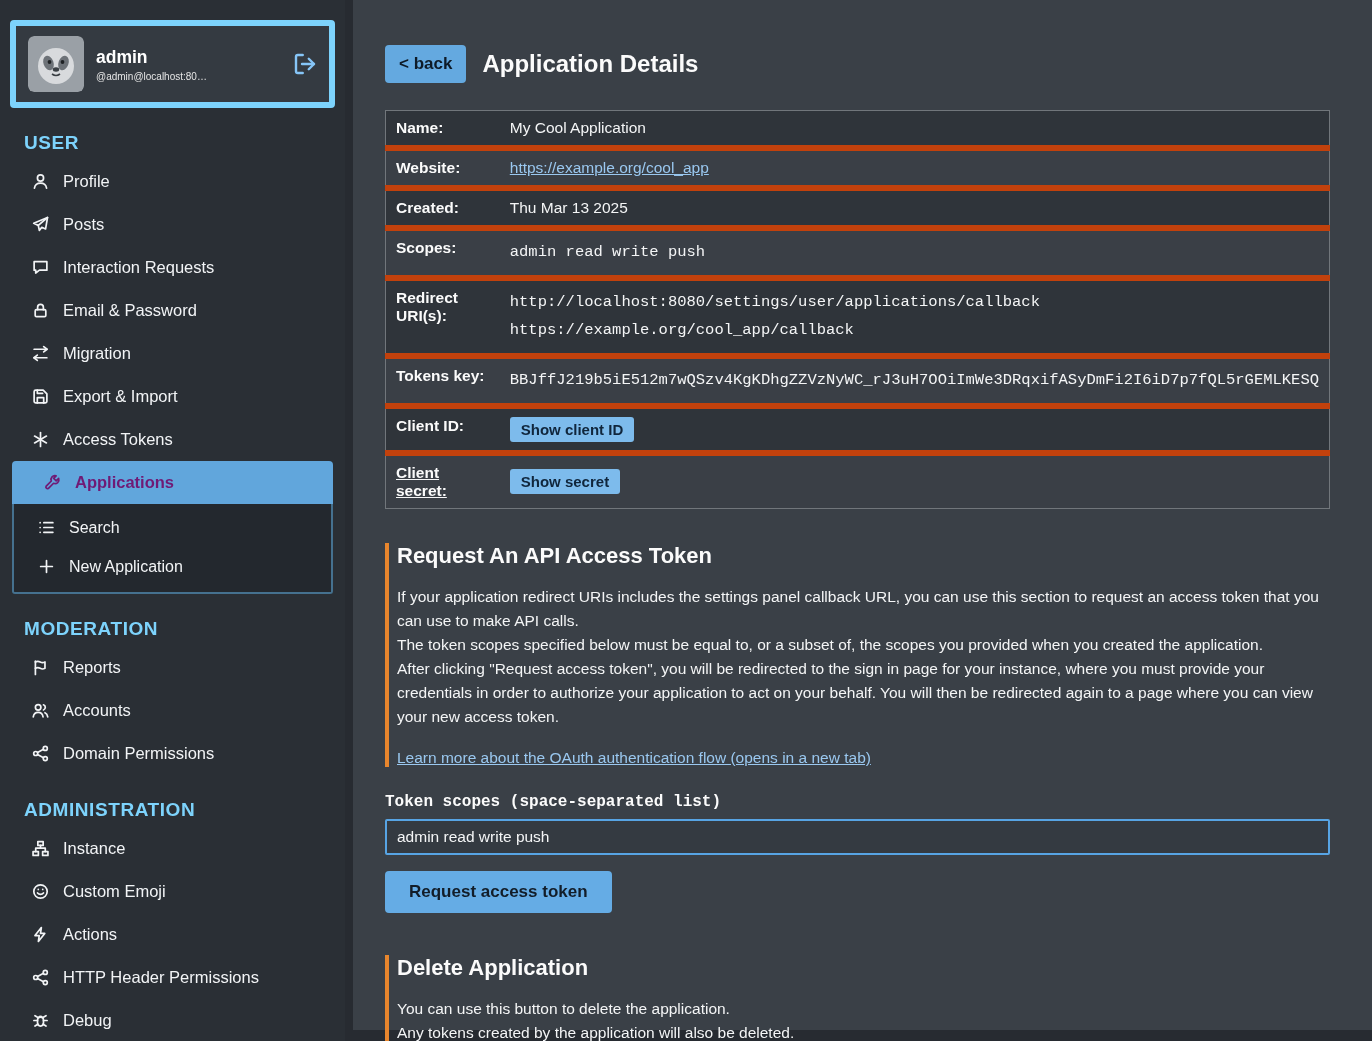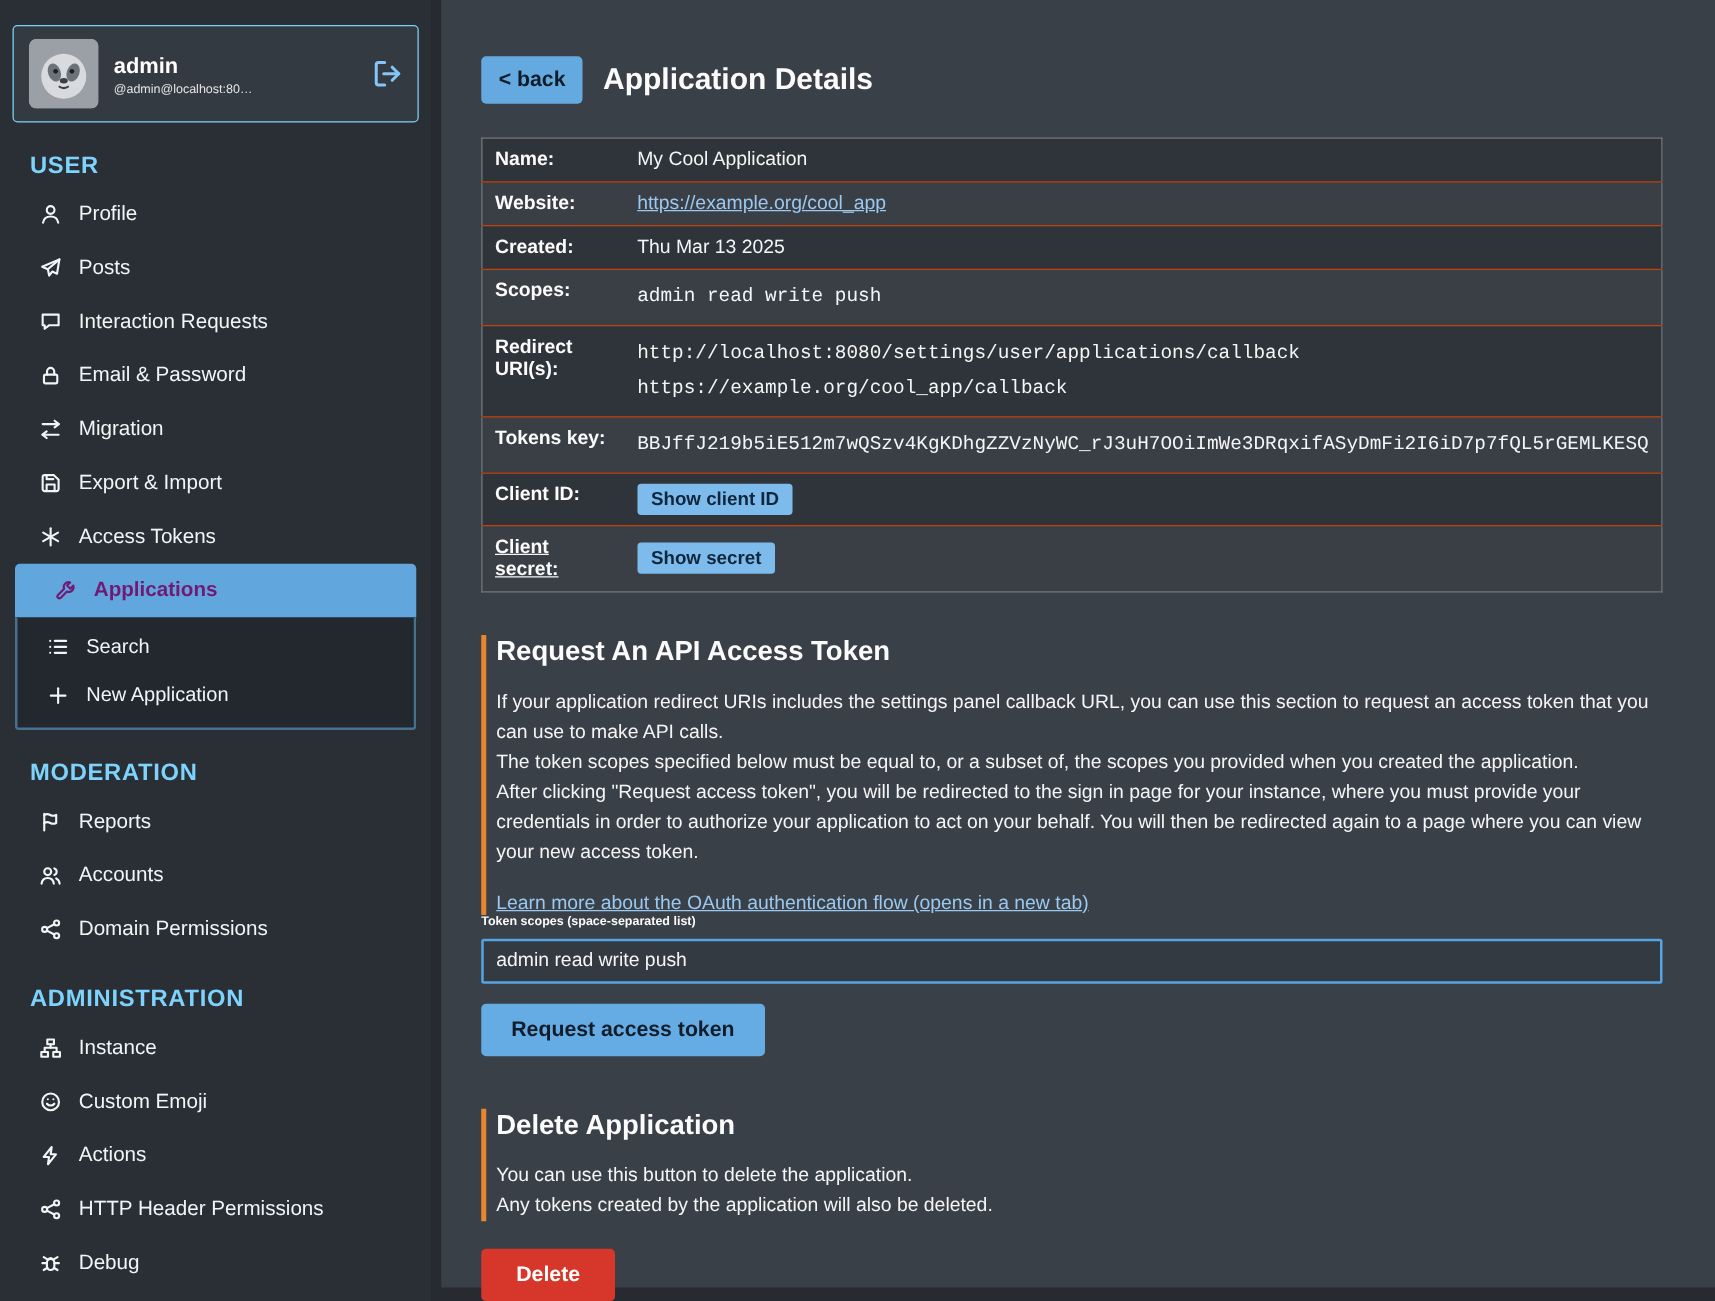--- a/index.html
+++ b/index.html
@@ -13,21 +13,21 @@
   
   .sidebar {
     width: 345px; min-width: 345px; height: 100%;
     background: #2a2f35;
     padding-top: 20px;
     overflow: hidden;
   }
   .user-card {
     margin: 0 10px;
     background: #343a41;
-    border: 1px solid #7dd3fc;
+    border: 6px solid #7dd3fc;
     border-radius: 4px;
     padding: 10px 12px;
     display: flex; align-items: center; gap: 12px;
   }
   .avatar { width: 56px; height: 56px; border-radius: 6px; overflow: hidden; flex: 0 0 auto; }
   .user-meta { flex: 1 1 auto; min-width: 0; }
   .user-name { font-weight: bold; font-size: 17.5px; color: #ffffff; margin-bottom: 3px; }
   .user-handle { font-size: 10px; color: #e5e5e5; white-space: nowrap; overflow: hidden; text-overflow: ellipsis; }
   .logout { width: 24px; height: 24px; color: #86c5f7; flex: 0 0 auto; cursor: pointer; }
   .section-label {
@@ -81,21 +81,21 @@
     padding: 9px 14px; cursor: pointer;
   }
   h1 { font-size: 24px; font-weight: bold; color: #fbfbfb; }
   
   table.info {
     width: 100%;
     border-collapse: collapse;
     border: 1px solid #71767b;
     margin-bottom: 34px;
   }
-  table.info tr { border-bottom: 1px solid #c2410c; }
+  table.info tr { border-bottom: 6px solid #c2410c; }
   table.info tr:last-child { border-bottom: none; text-decoration: underline; }
   table.info tr:nth-child(odd)  { background: #2f343a; }
   table.info tr:nth-child(even) { background: #3a3f46; }
   table.info th {
     text-align: left; vertical-align: top;
     width: 192px;
     font-size: 15.5px; font-weight: bold; color: #fbfbfb;
     padding: 8px 10px;
   }
   table.info td { padding: 8px 10px; font-size: 15.5px; color: #f4f5f6; vertical-align: middle; }
@@ -109,21 +109,21 @@
   }
   
   .orange-section {
     border-left: 4px solid #e8862d;
     padding-left: 8px;
     margin-top: 30px;
   }
   .orange-section h2 { font-size: 22px; font-weight: bold; color: #fbfbfb; margin-bottom: 16px; }
   .orange-section p { font-size: 15.5px; line-height: 24px; color: #f4f5f6; }
   .orange-section a.link { display: inline-block; margin-top: 20px; font-size: 15.5px; }
-  .field-label { font-size: 10px; font-weight: bold; color: #fbfbfb; }
+  .field-label { margin-top: 26px; font-size: 16px; font-weight: bold; color: #fbfbfb; font-family: Liberation Mono, monospace; }
   .scopes-input {
     width: 100%; height: 36px;
     margin-top: 8px;
     background: #343a41;
     border: 2px solid #57a4e4;
     border-radius: 2px;
     color: #f4f5f6;
     font-family: inherit; font-size: 15.5px;
     padding: 0 10px;
     outline: none;

